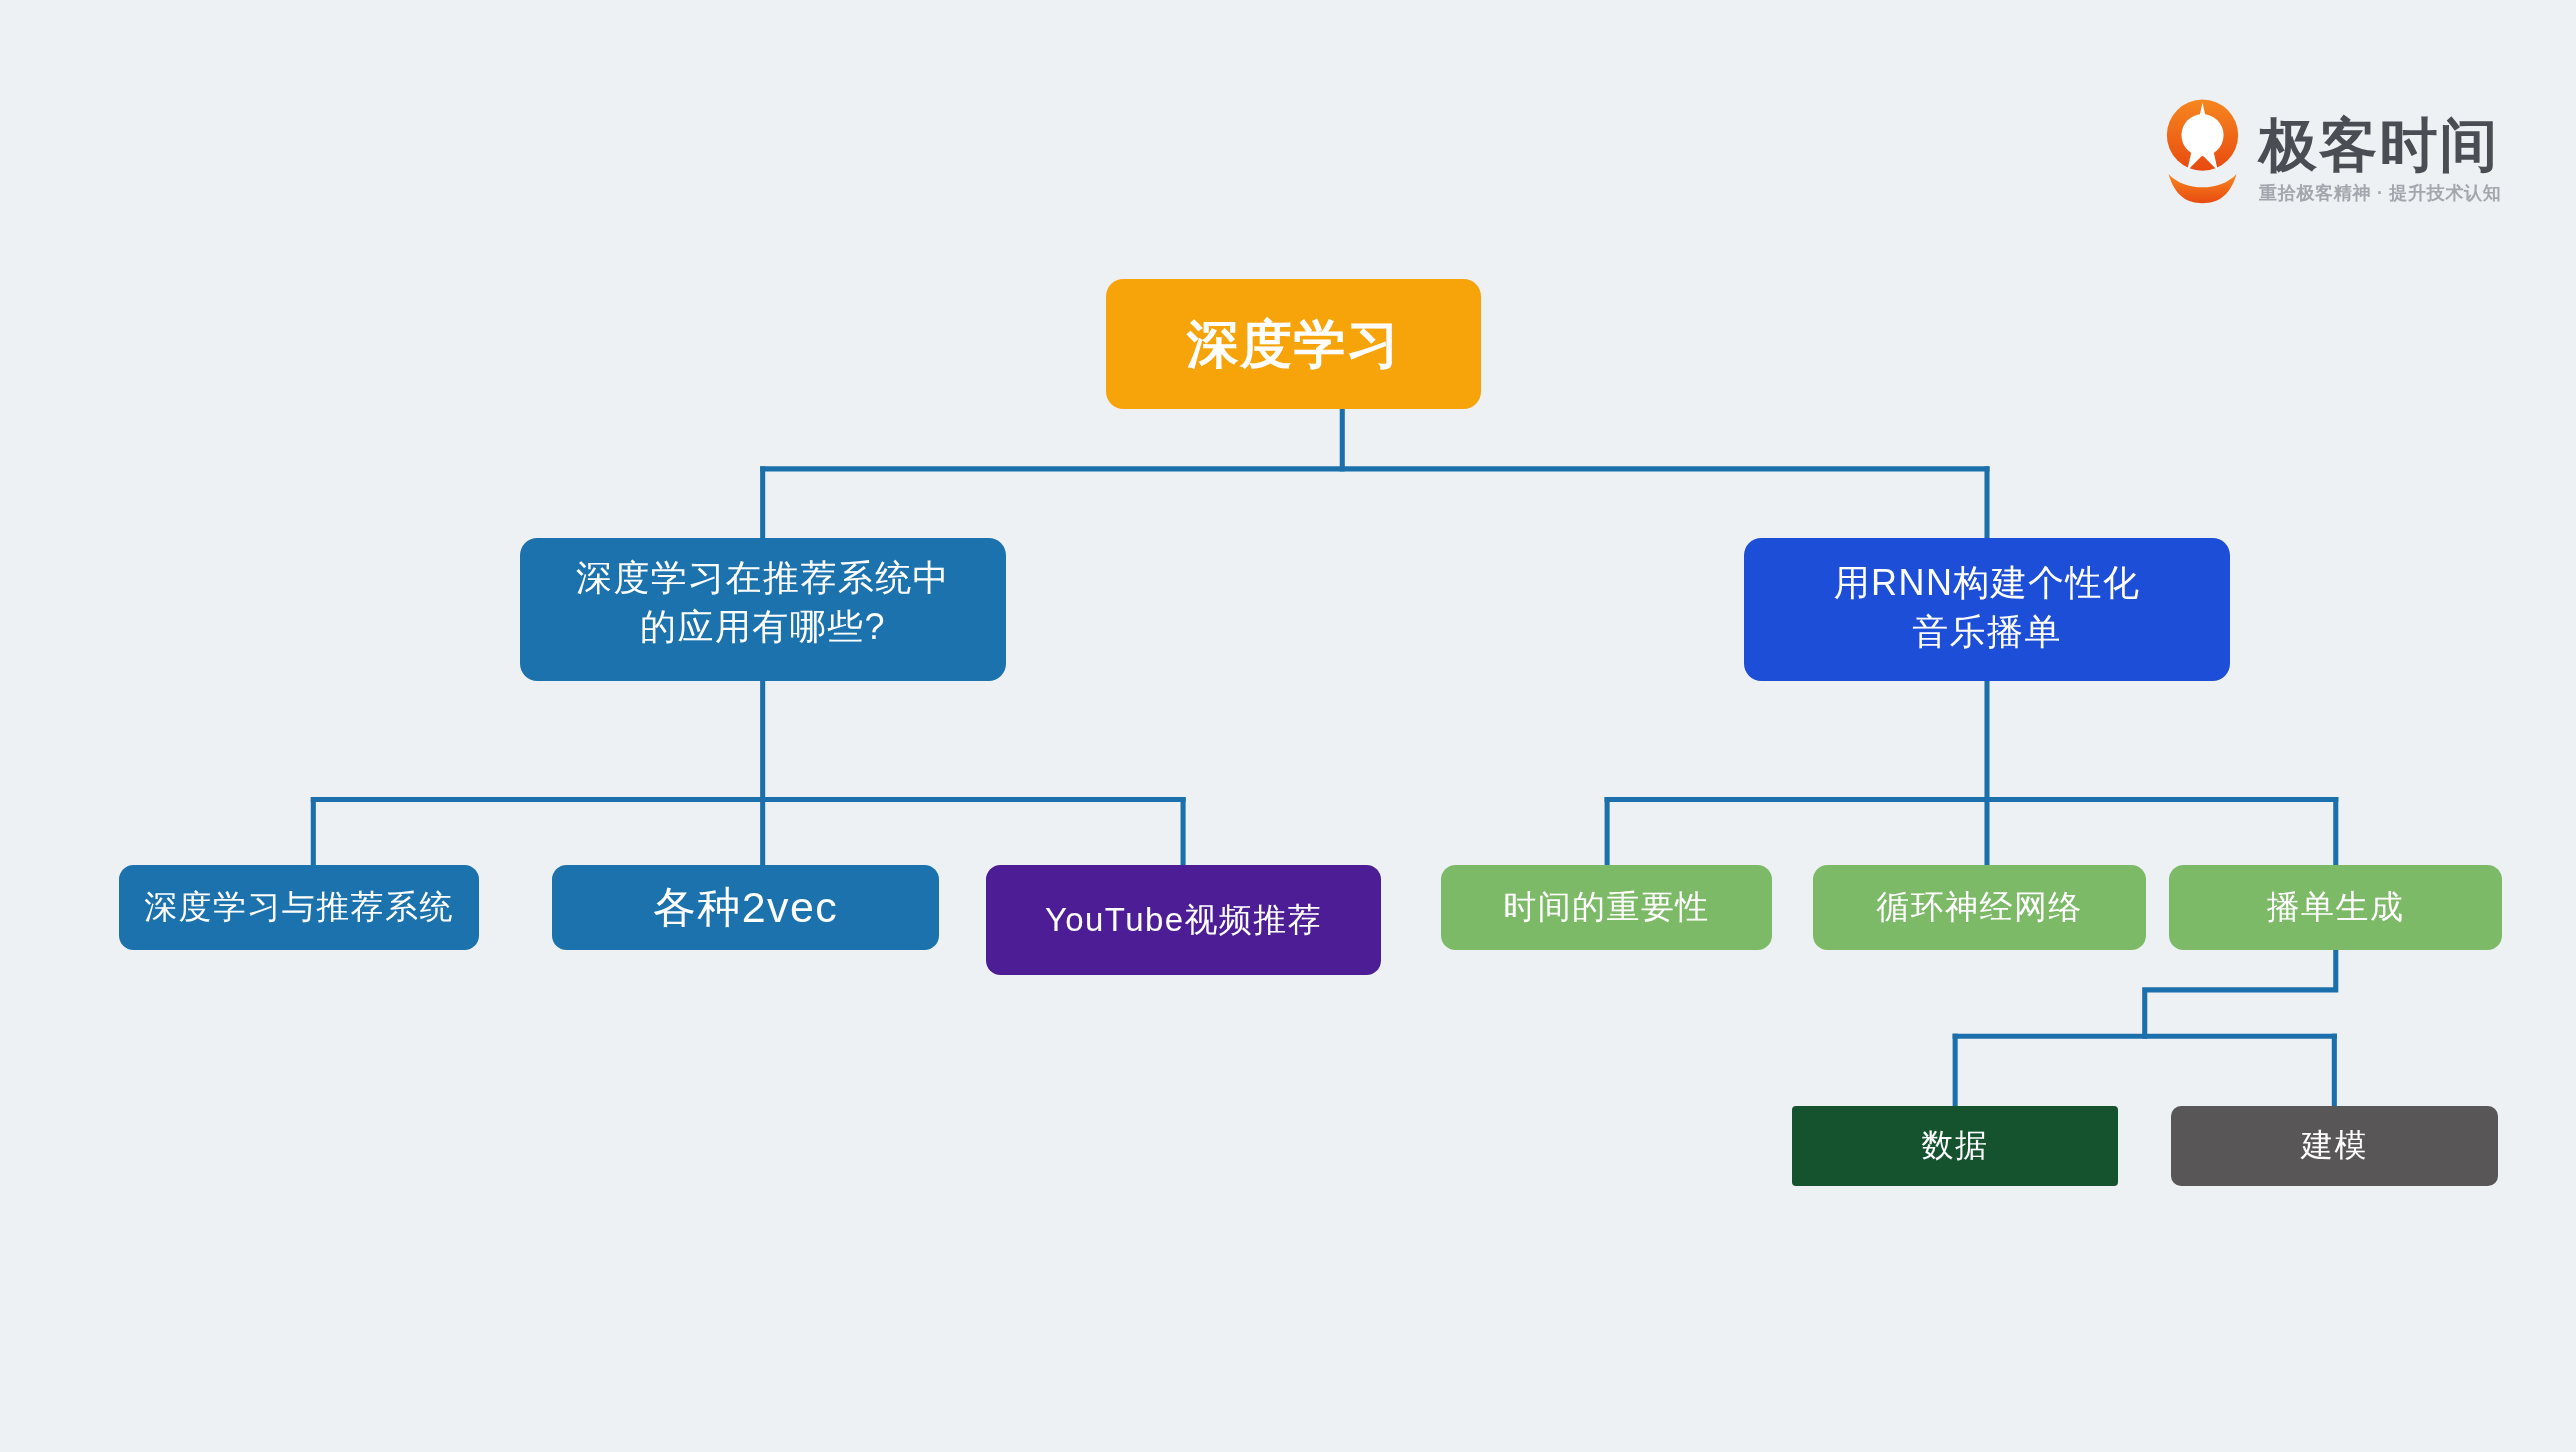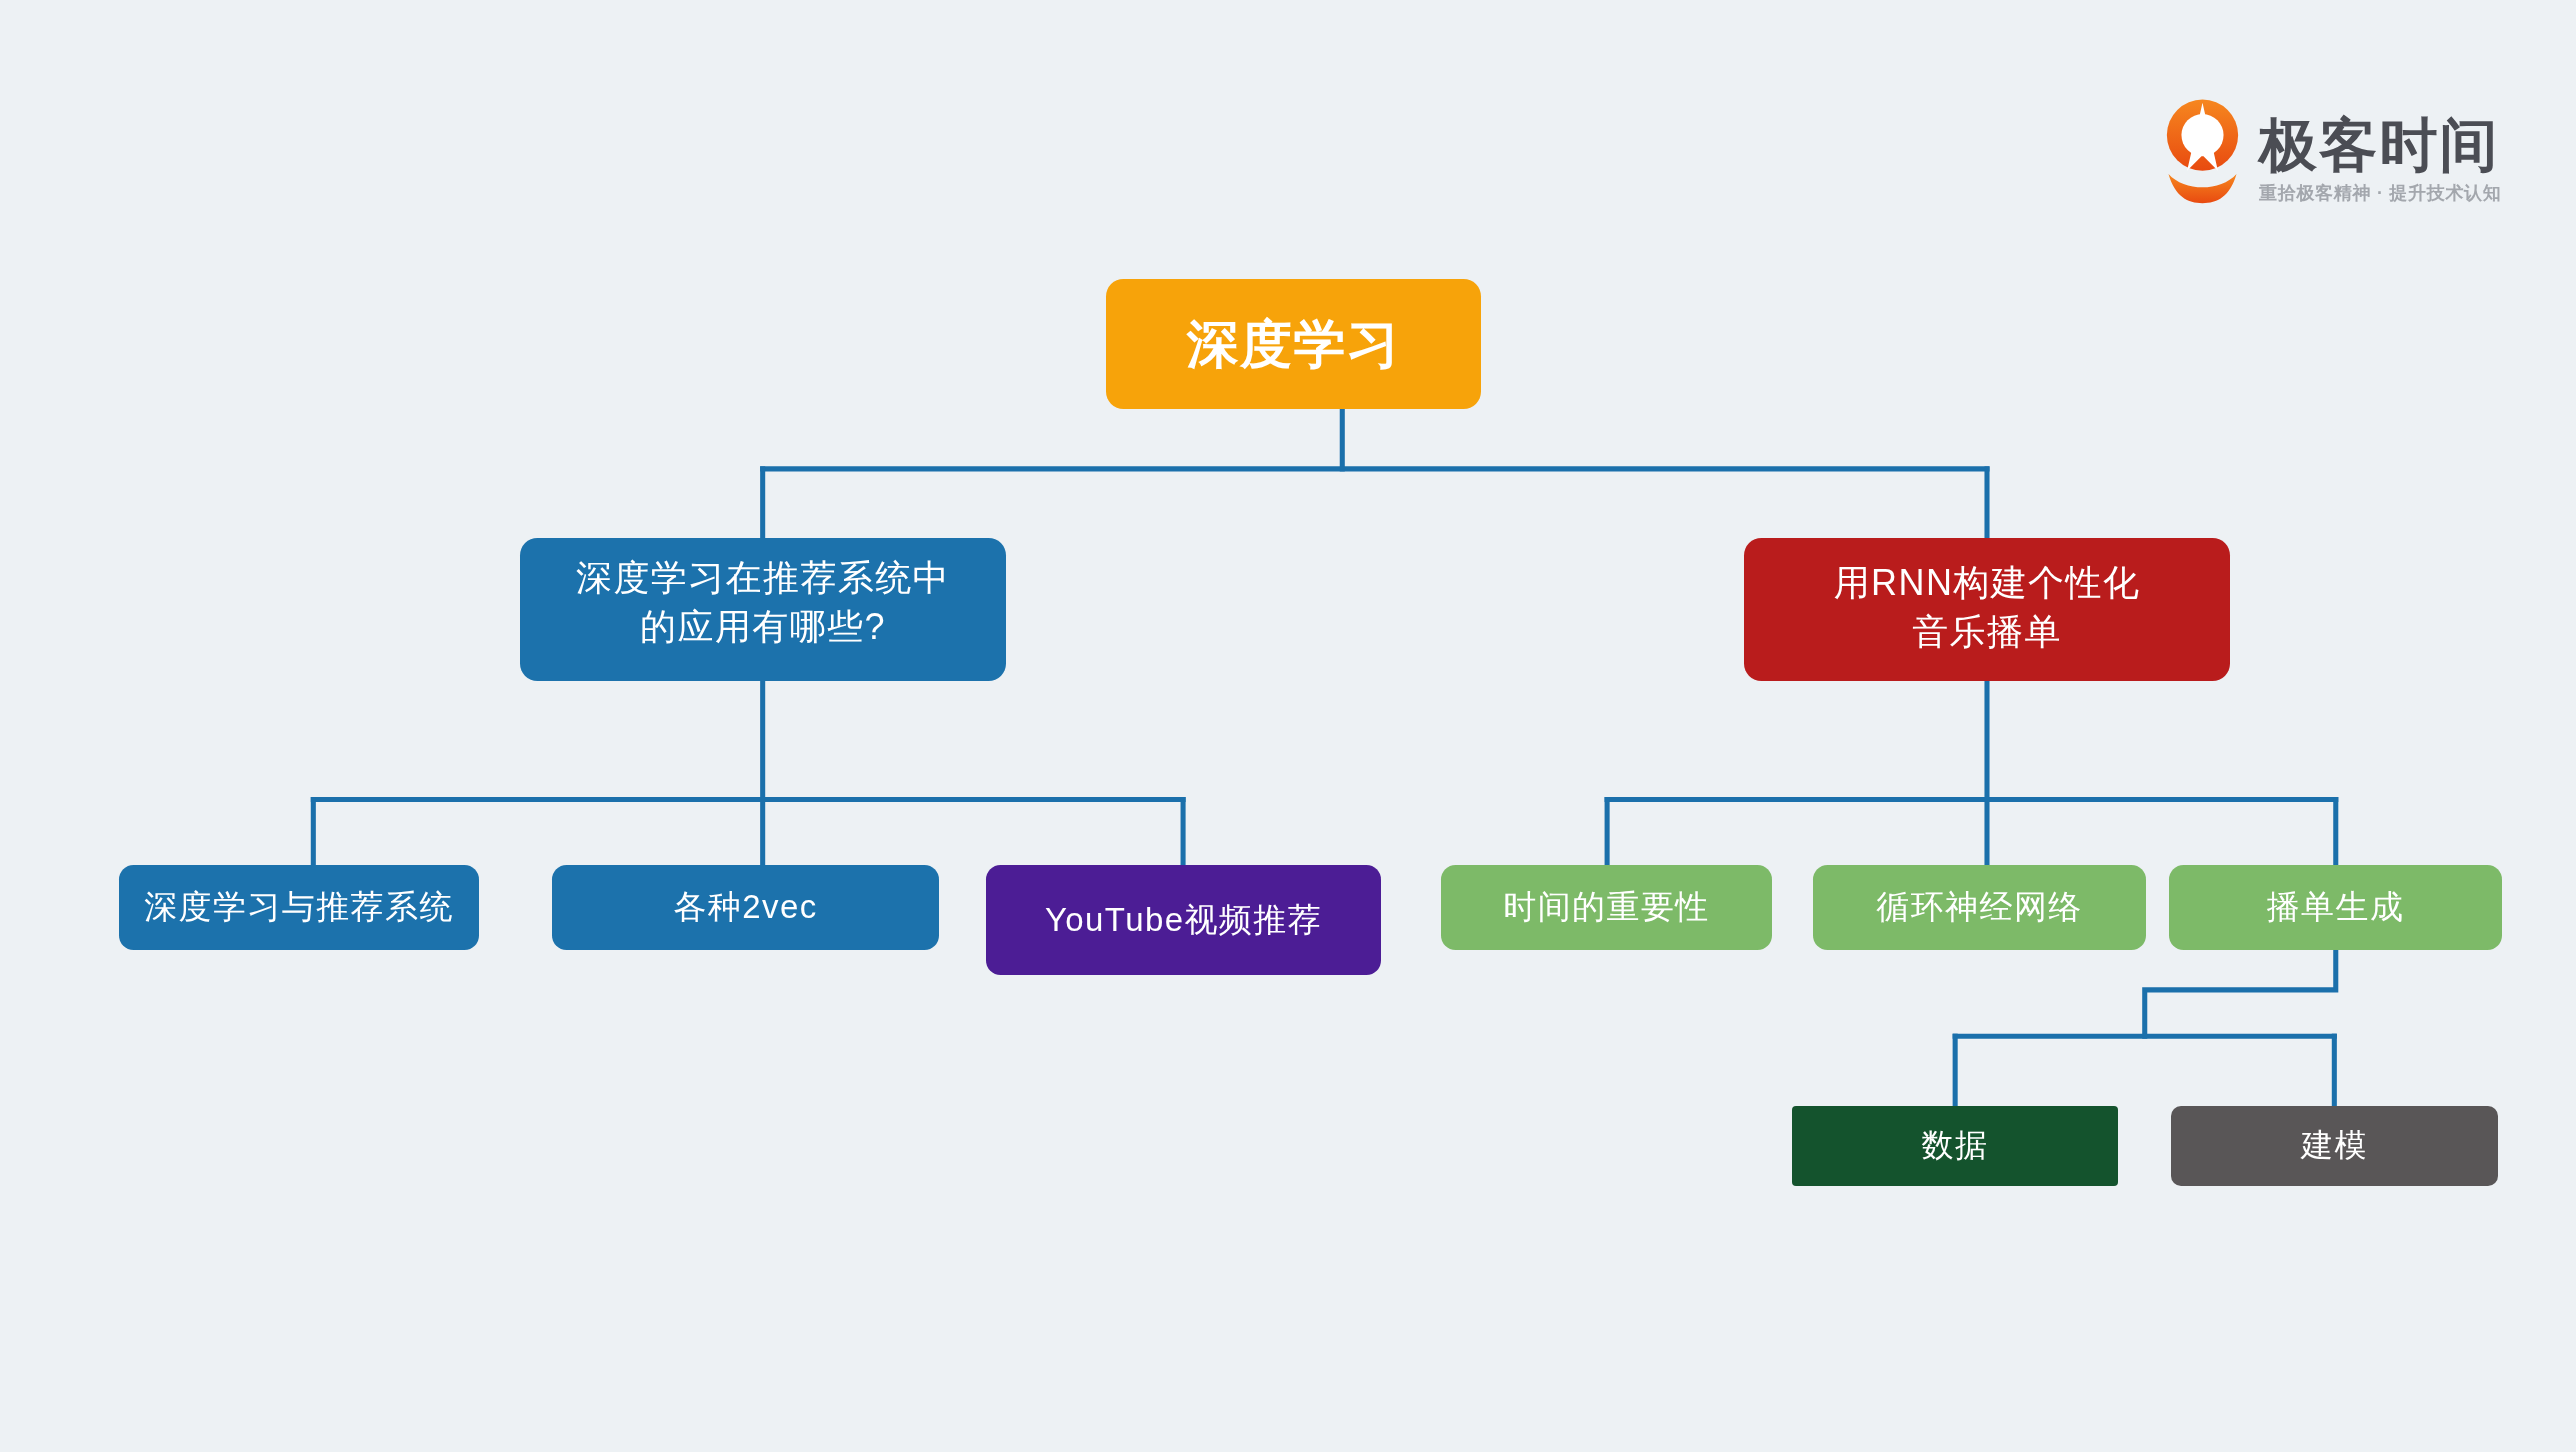--- a/index.html
+++ b/index.html
@@ -49,24 +49,24 @@
       <polyline points="3228,1313 3228,1368 2964,1368 2964,1432" stroke-width="7"></polyline>
       <polyline points="2702,1432 3226,1432" stroke-width="7"></polyline>
       <polyline points="2702,1432 2702,1529" stroke-width="7"></polyline>
       <polyline points="3226,1432 3226,1529" stroke-width="7"></polyline>
     </svg>
 
   <div id="nodes">
       <div class="node" style="left: 1106px; top: 279px; width: 375px; height: 130px; background: rgb(247, 163, 10); font-size: 52px; border-radius: 17.4px; color: rgb(255, 255, 255); font-weight: 700;">深度学习</div>
       <div class="node" style="left: 520px; top: 538px; width: 486px; height: 143px; background: rgb(28, 114, 172); font-size: 36px; border-radius: 17.4px; color: rgb(255, 255, 255); padding-bottom: 13px; text-align: center;">深度学习在推荐系统中
 的应用有哪些?</div>
-      <div class="node" style="left: 1744px; top: 538px; width: 486px; height: 143px; background: #b91c1c; font-size: 36px; border-radius: 17.4px; color: rgb(255, 255, 255); padding-bottom: 3px;">用RNN构建个性化
+      <div class="node" style="left: 1744px; top: 538px; width: 486px; height: 143px; background: #1d4ed8; font-size: 36px; border-radius: 17.4px; color: rgb(255, 255, 255); padding-bottom: 3px;">用RNN构建个性化
 音乐播单</div>
       <div class="node" style="left: 119px; top: 865px; width: 360px; height: 85px; background: rgb(28, 114, 172); font-size: 33px; border-radius: 14.5px; color: rgb(255, 255, 255);">深度学习与推荐系统</div>
-      <div class="node" style="left: 552px; top: 865px; width: 387px; height: 85px; background: rgb(28, 114, 172); font-size: 33px; border-radius: 14.5px; color: rgb(255, 255, 255);">各种2vec</div>
+      <div class="node" style="left: 552px; top: 865px; width: 387px; height: 85px; background: rgb(28, 114, 172); font-size: 43px; border-radius: 14.5px; color: rgb(255, 255, 255);">各种2vec</div>
       <div class="node" style="left: 986px; top: 865px; width: 395px; height: 110px; background: #4c1d95; font-size: 33px; border-radius: 14.5px; color: rgb(255, 255, 255);">YouTube视频推荐</div>
       <div class="node" style="left: 1441px; top: 865px; width: 331px; height: 85px; background: rgb(125, 186, 104); font-size: 33px; border-radius: 14.5px; color: rgb(255, 255, 255);">时间的重要性</div>
       <div class="node" style="left: 1813px; top: 865px; width: 333px; height: 85px; background: rgb(125, 186, 104); font-size: 33px; border-radius: 14.5px; color: rgb(255, 255, 255);">循环神经网络</div>
       <div class="node" style="left: 2169px; top: 865px; width: 333px; height: 85px; background: rgb(125, 186, 104); font-size: 33px; border-radius: 14.5px; color: rgb(255, 255, 255);">播单生成</div>
       <div class="node" style="left: 1792px; top: 1106px; width: 326px; height: 80px; background: #14532d; font-size: 32px; border-radius: 4px; color: rgb(255, 255, 255);">数据</div>
       <div class="node" style="left: 2171px; top: 1106px; width: 327px; height: 80px; background: rgb(89, 86, 87); font-size: 32px; border-radius: 10px; color: rgb(255, 255, 255);">建模</div>
     </div>
 
   <div id="logo">
     <svg id="logo-mark" viewBox="0 0 100 134">

